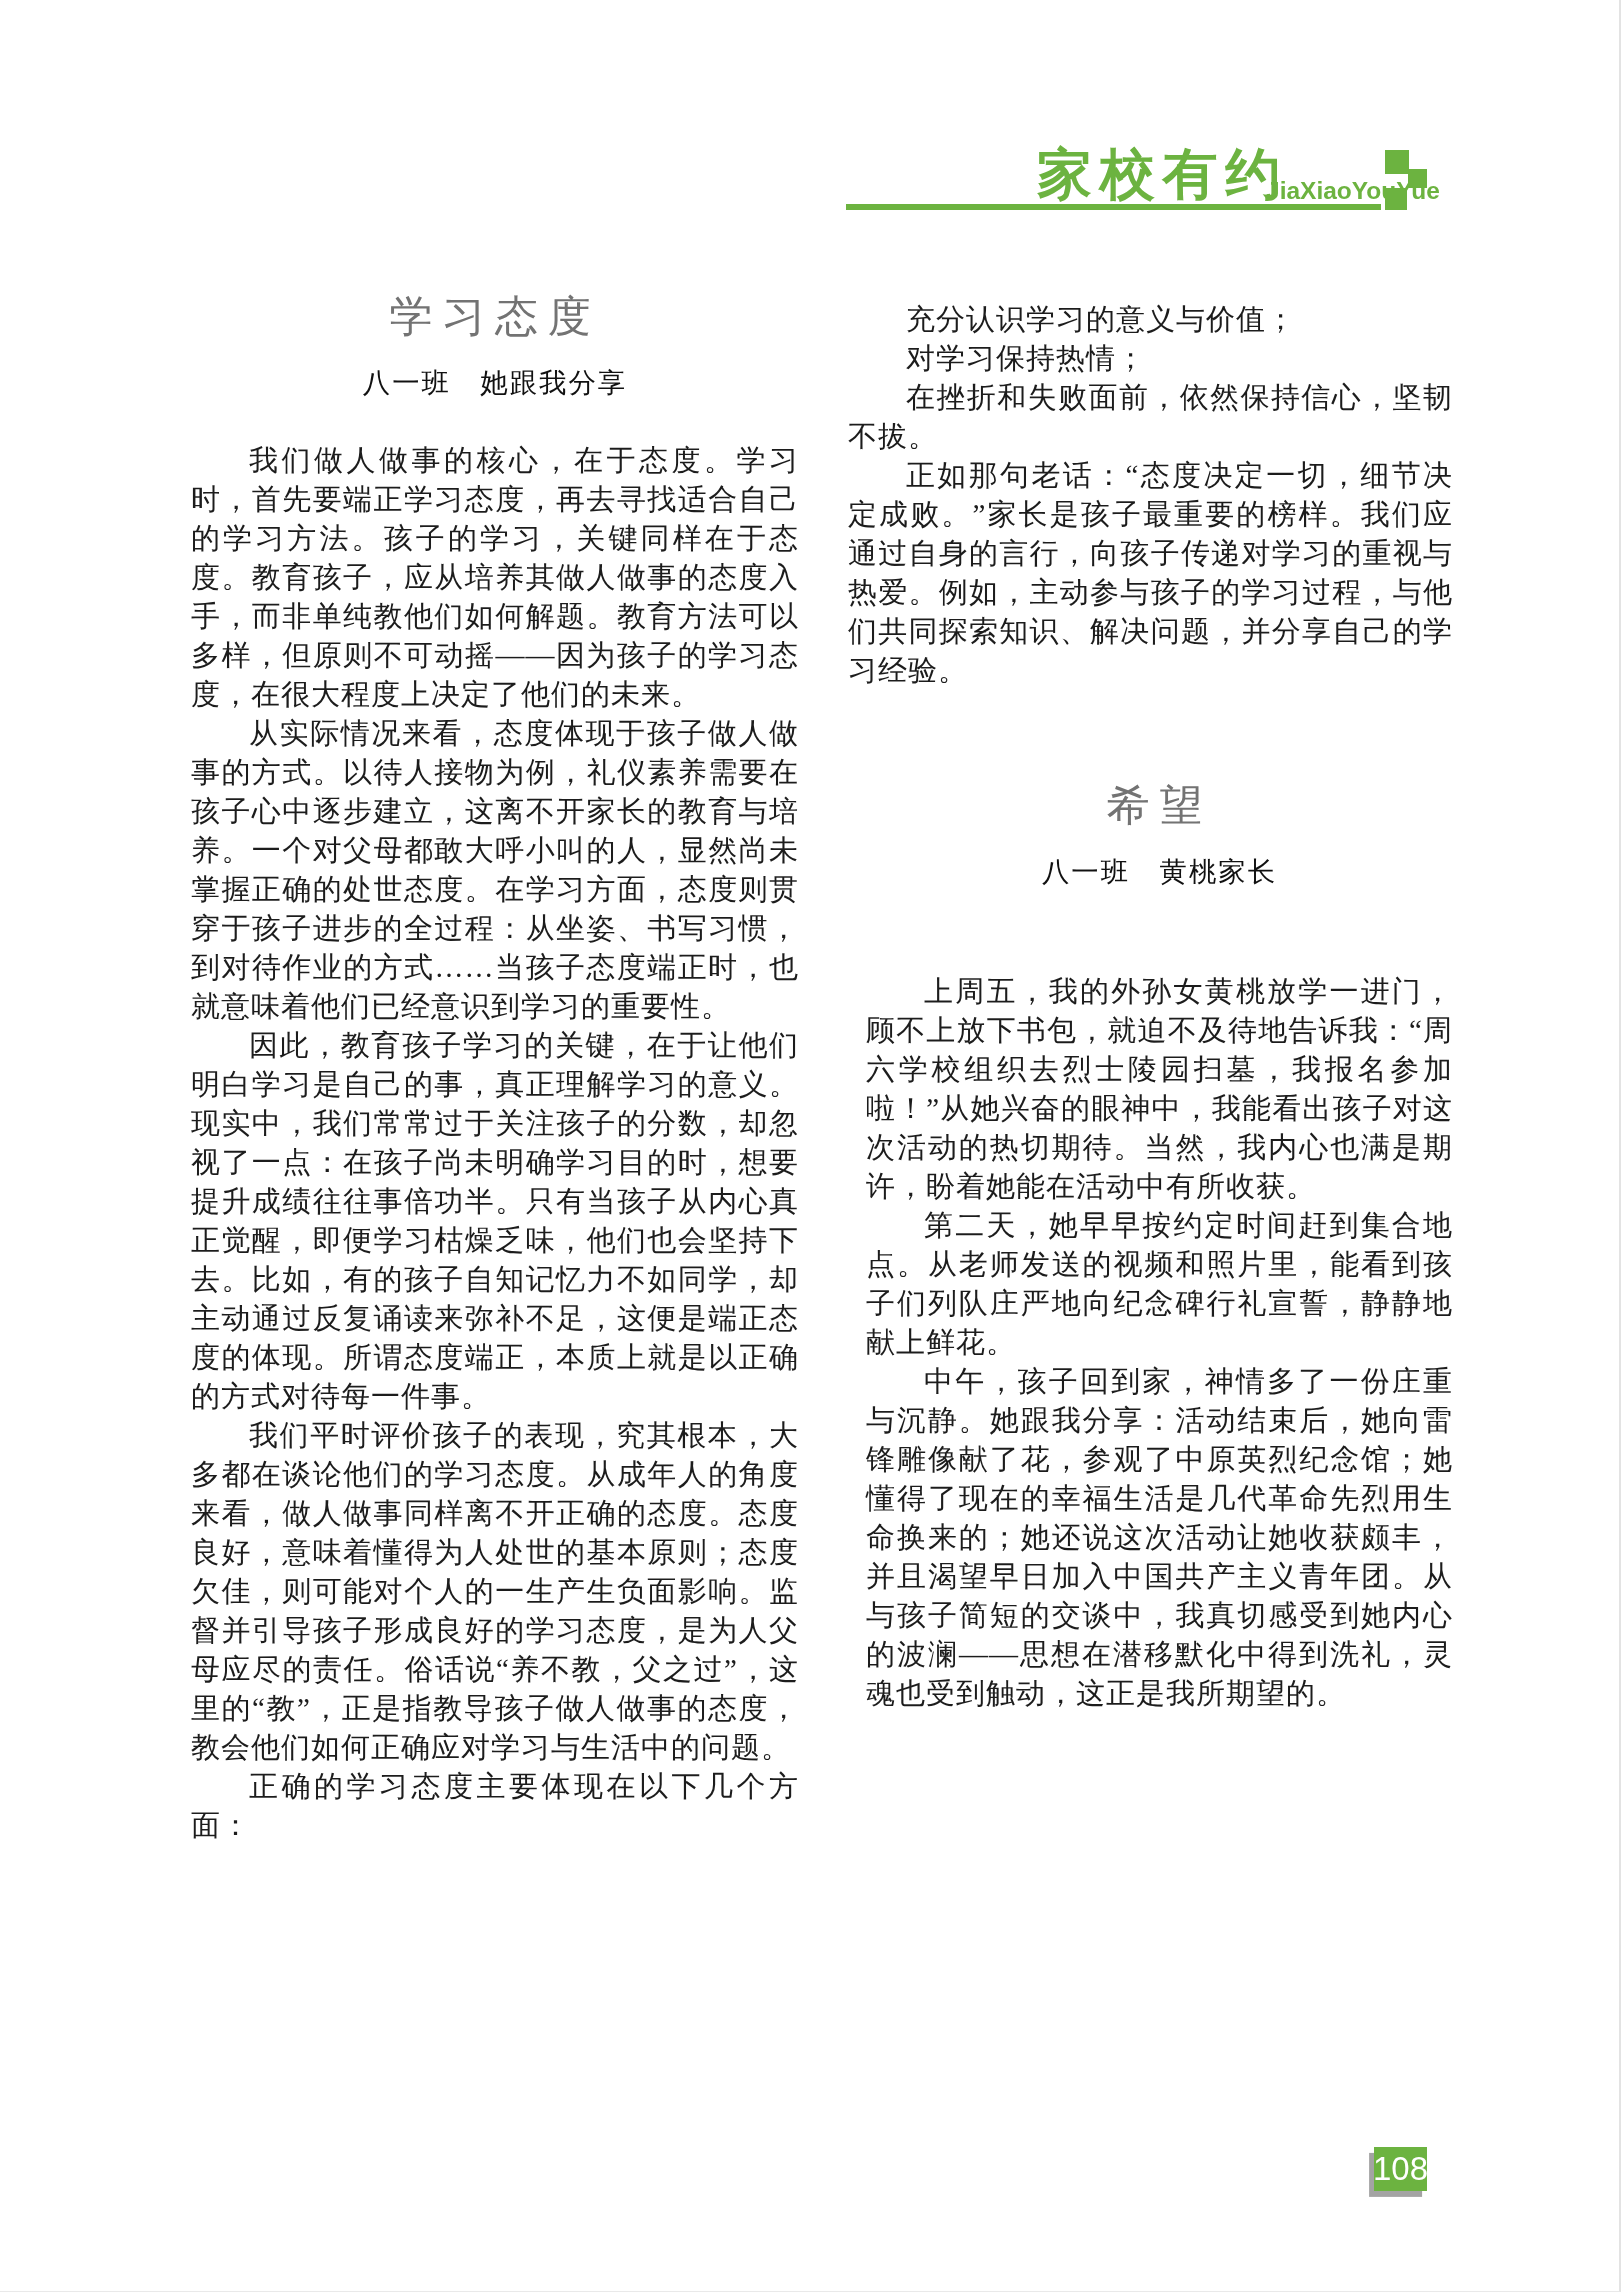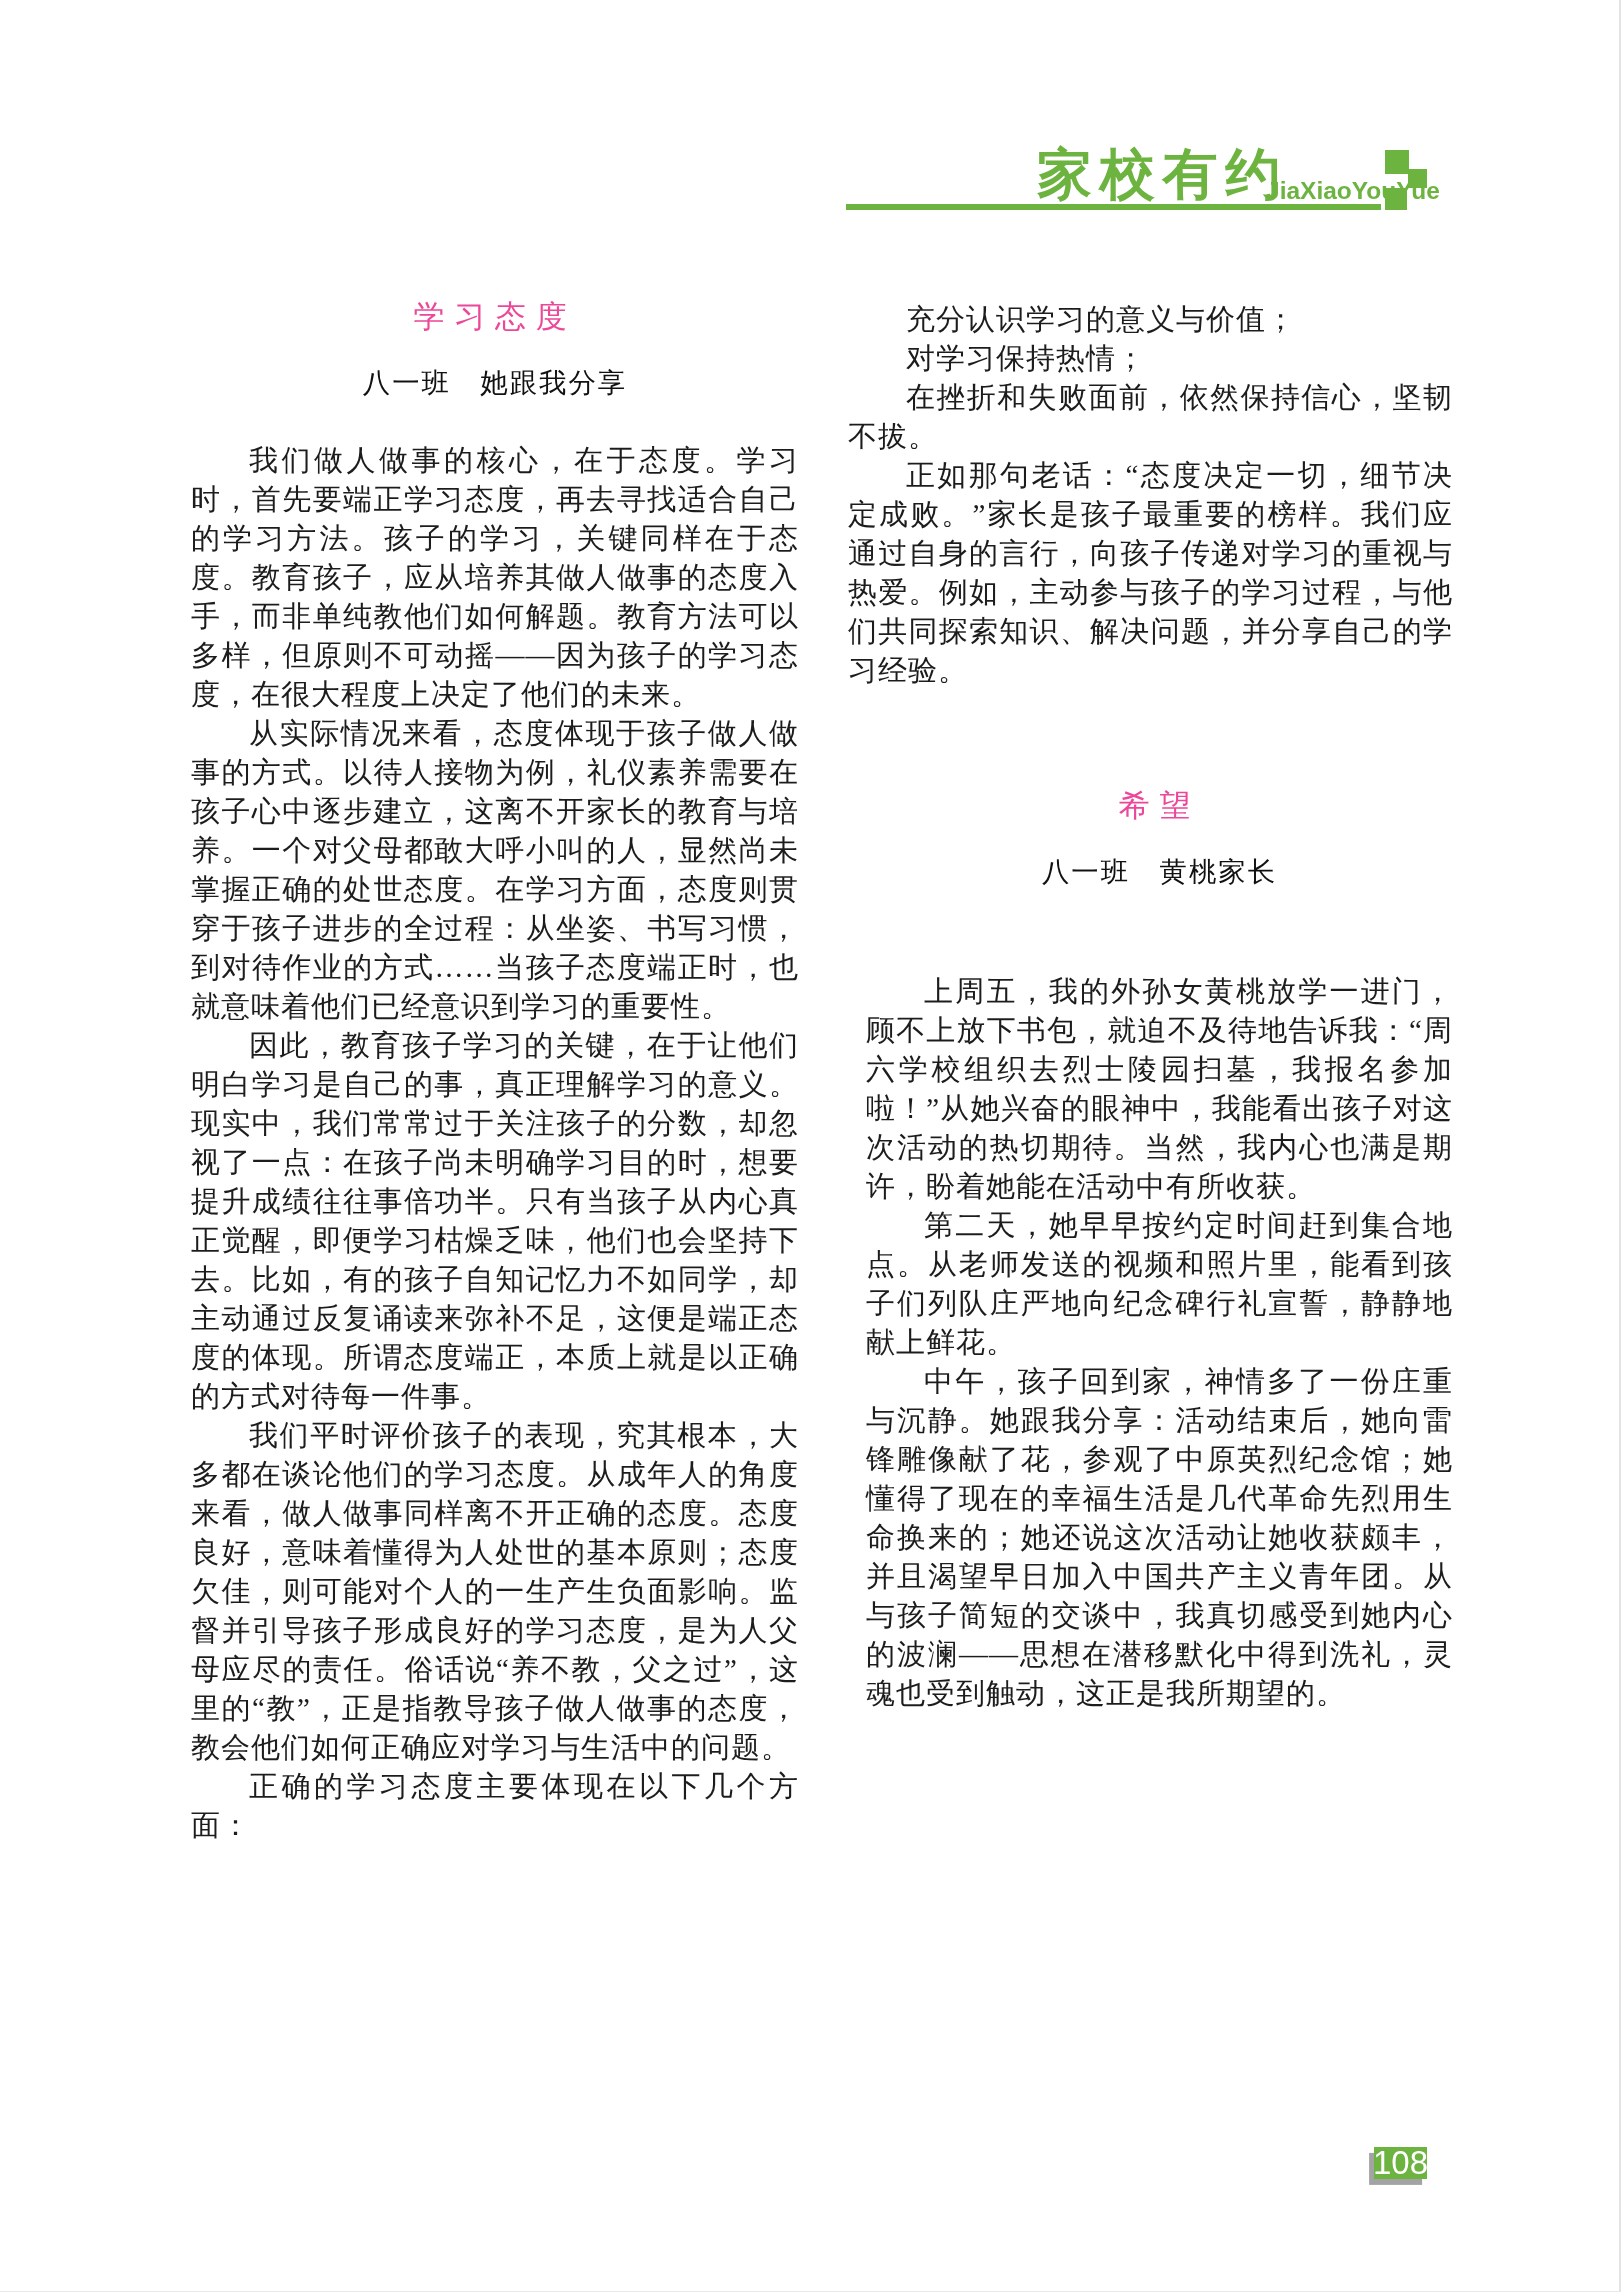--- a/index.html
+++ b/index.html
@@ -64,24 +64,24 @@
     top: 289px;
     width: 608px;
   }
   .col.left  { left: 191px; }
   .col.right { left: 848px; top: 300px; width: 605px; }
 
   .article-title {
     margin: 0;
     text-align: center;
     font-weight: normal;
-    font-size: 31px;
+    font-size: 43px;
     line-height: 55px;
     letter-spacing: 9.8px;
-    color: #ec4899;
+    color: #737373;
   }
   .article-author {
     margin: 21.6px 0 0 0;
     text-align: center;
     font-size: 27.4px;
     line-height: 35px;
     letter-spacing: 2px;
     color: #111111;
   }
   .body-text { margin-top: 40px; }
@@ -100,21 +100,21 @@
 
   .article2-block { margin-top: 88px; margin-left: 18px; }
   .article2-body { margin-top: 82px; }
 
   
   .page-number-badge {
     position: absolute;
     left: 1374px;
     top: 2147px;
     width: 53px;
-    height: 32px;
+    height: 44px;
     background: #6cb340;
     box-shadow: -4.9px 5.9px 0 #a3a3a3;
     display: flex;
     align-items: center;
     justify-content: center;
     font-family: "Liberation Sans", sans-serif;
     font-size: 33px;
     color: #ffffff;
   }
 </style>

